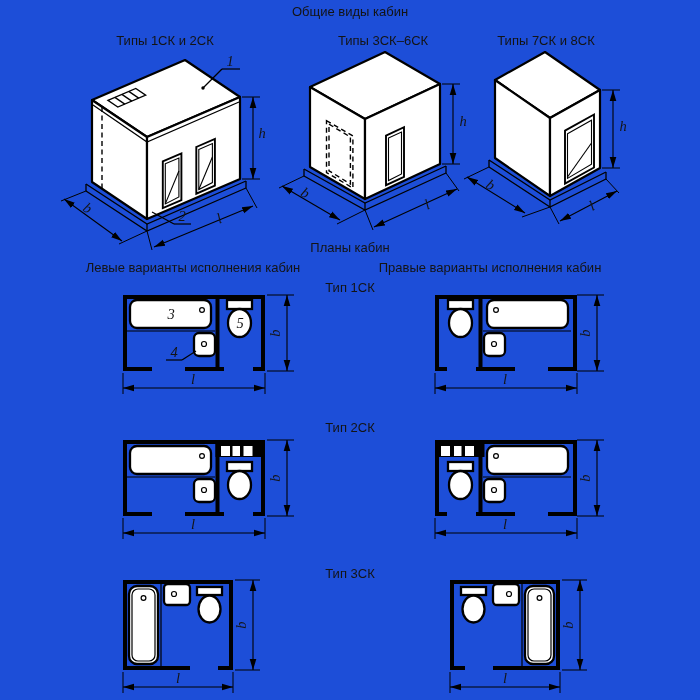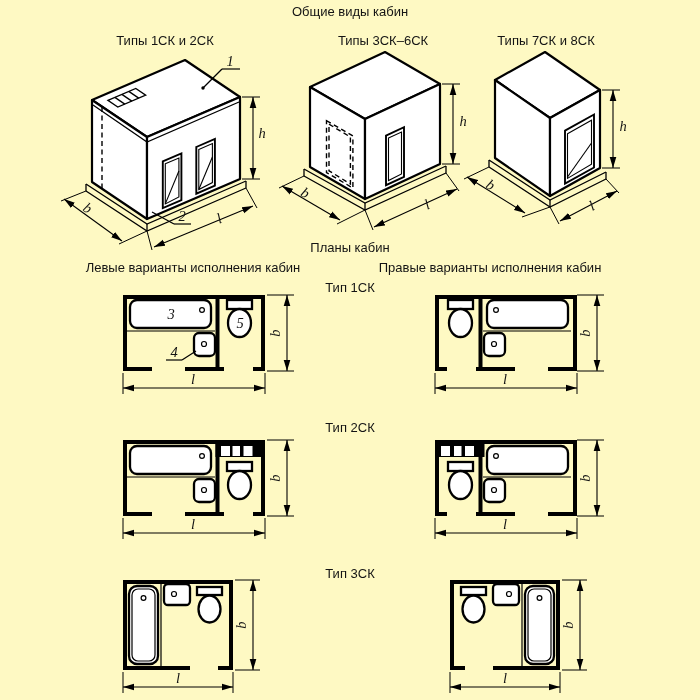--- a/index.html
+++ b/index.html
@@ -1,16 +1,16 @@
 <!DOCTYPE html>
 <html><head>
 <meta charset="utf-8">
 <style>
   html,body{margin:0;padding:0;background:#fff;}
-  #canvas{position:relative;width:700px;height:700px;background:#fef9c3;outline:1px solid #e3e3e3;
+  #canvas{position:relative;width:700px;height:700px;background:#1d4ed8;outline:1px solid #e3e3e3;
           font-family:"Liberation Sans",sans-serif;}
   svg{position:absolute;left:0;top:0;}
   text{fill:#141414;}
   .lbl{font-family:"Liberation Sans",sans-serif;font-size:13px;}
   .dim{font-family:"Liberation Serif",serif;font-style:italic;font-size:14.5px;}
   .callout{font-family:"Liberation Serif",serif;font-style:italic;font-size:14.5px;}
   .face{fill:#fff;stroke:#000;stroke-width:2.2;stroke-linejoin:round;}
   .thin{fill:none;stroke:#000;stroke-width:1.3;}
   .door-o{fill:#fff;stroke:#000;stroke-width:1.9;}
   .door-i{fill:none;stroke:#000;stroke-width:1.1;}

